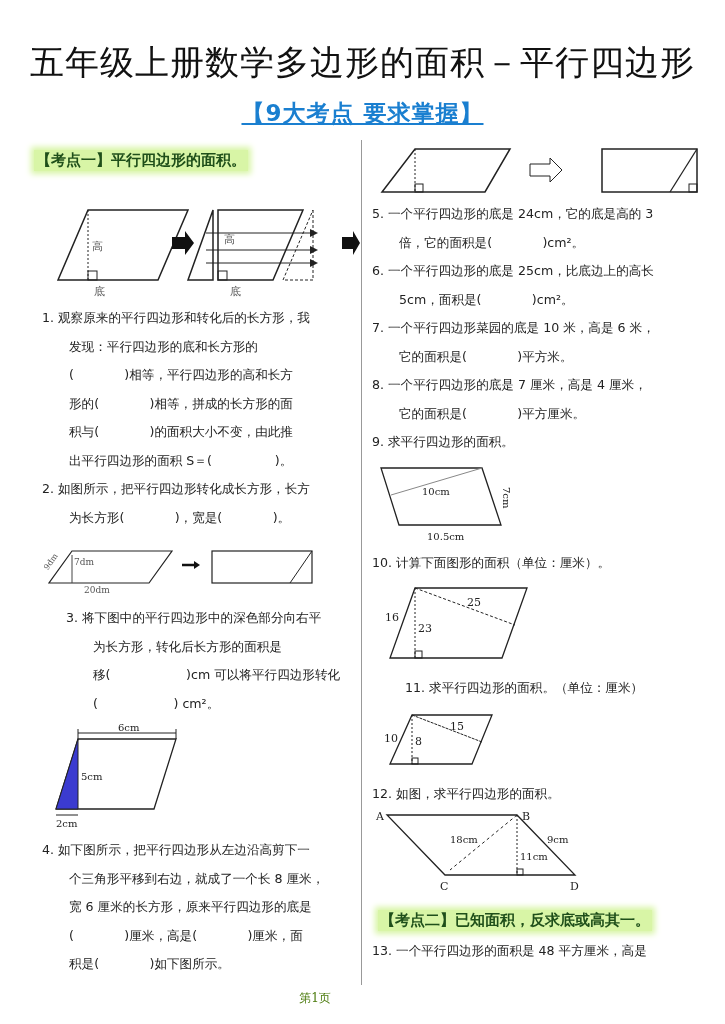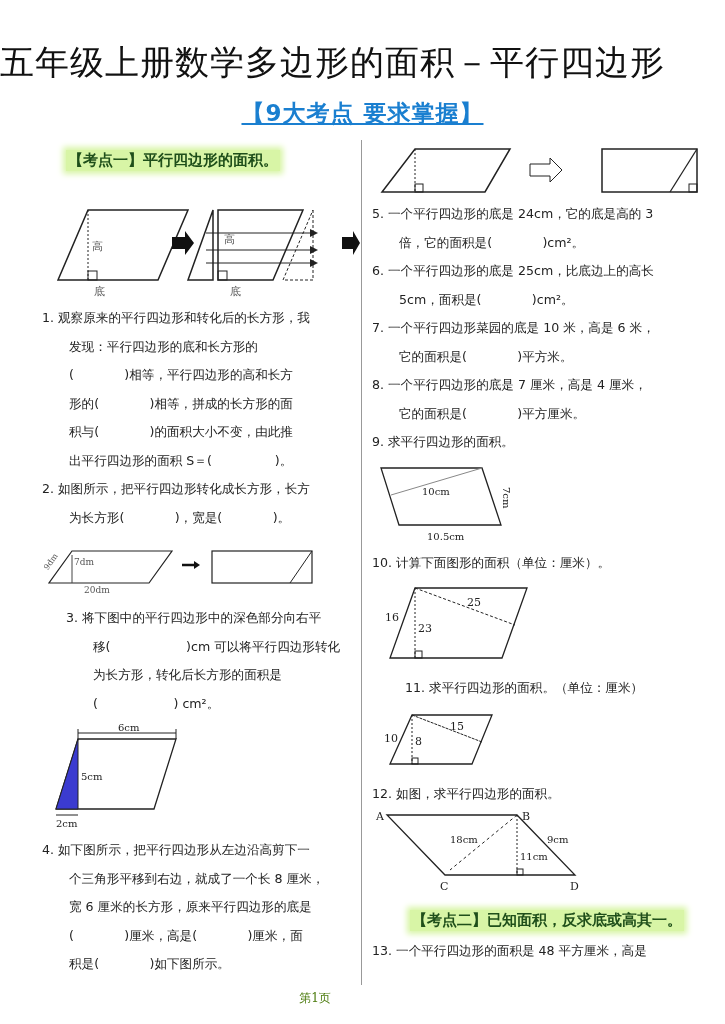--- a/index.html
+++ b/index.html
@@ -1,28 +1,28 @@
 <!DOCTYPE html>
 <html><head>
 <meta charset="utf-8">
 <style>
   html, body { margin: 0; padding: 0; background: #ffffff; }
   body { width: 725px; height: 1024px; position: relative; overflow: hidden;
          font-family: "DejaVu Sans", "Liberation Sans", sans-serif; color: #222; }
-  .title { position: absolute; top: 40px; left: 0; width: 725px; text-align: left;
+  .title { position: absolute; top: 40px; left: 0; width: 725px; text-align: center;
            font-family: "DejaVu Serif", "Liberation Serif", serif; font-size: 34px;
            letter-spacing: 1px; color: #111; }
   .subtitle { position: absolute; top: 98px; left: 0; width: 725px; text-align: center;
               font-size: 23px; font-weight: bold; color: #1a7fd0; letter-spacing: 1px; text-decoration: underline; }
   .divider { position: absolute; left: 361px; top: 140px; width: 1px; height: 845px; background: #999; }
   .col { position: absolute; top: 140px; }
   .col-left { left: 32px; width: 322px; }
   .col-right { left: 372px; width: 330px; }
   .section { display: inline-block; font-weight: bold; color: #1f4f1a; font-size: 15px;
-             background: #d8f5a6; box-shadow: 0 0 6px 3px #d8f5a6; padding: 1px 2px; margin-left: 32px; }
+             background: #d8f5a6; box-shadow: 0 0 6px 3px #d8f5a6; padding: 1px 2px; }
   .q { font-size: 12.6px; line-height: 28.5px; }
   .q .indent { padding-left: 27px; display: block; }
   .abs { position: absolute; }
   .footer { position: absolute; top: 990px; left: 0; width: 630px; text-align: center;
             font-family: "DejaVu Serif", "Liberation Serif", serif; font-size: 12px; color: #4d7c0f; }
   svg text { font-family: "DejaVu Serif", "Liberation Serif", serif; }
 </style>
 </head>
 <body>
 
@@ -75,22 +75,22 @@
     <text x="2" y="18" font-size="8" fill="#555" transform="rotate(-55 10 20)">9dm</text>
     <text x="40" y="48" font-size="9" fill="#555">20dm</text>
     <line x1="138" y1="20" x2="152" y2="20" stroke="#111" stroke-width="2.5"></line>
     <polygon points="150,16 156,20 150,24" fill="#111"></polygon>
     <rect x="168" y="6" width="100" height="32" fill="none" stroke="#222" stroke-width="1.2"></rect>
     <line x1="268" y1="6" x2="246" y2="38" stroke="#222"></line>
   </svg>
 
   <div class="abs q" style="top:464px;left:10px;width:320px;margin-left:24px;">
     <span>3. 将下图中的平行四边形中的深色部分向右平</span>
+    <span class="indent">为长方形，转化后长方形的面积是</span>
     <span class="indent">移(　　　　　　)cm 可以将平行四边形转化</span>
-    <span class="indent">为长方形，转化后长方形的面积是</span>
     <span class="indent">(　　　　　　) cm²。</span>
   </div>
 
   <svg class="abs" style="top:583px;left:14px;" width="150" height="110" viewBox="0 0 150 110">
     <polygon points="32,16 130,16 108,86 10,86" fill="none" stroke="#222" stroke-width="1.3"></polygon>
     <polygon points="32,16 32,86 10,86" fill="#3b3bd0" stroke="#222"></polygon>
     <line x1="32" y1="10" x2="130" y2="10" stroke="#222"></line>
     <line x1="32" y1="6" x2="32" y2="16" stroke="#222"></line>
     <line x1="130" y1="6" x2="130" y2="16" stroke="#222"></line>
     <text x="72" y="8" font-size="10" fill="#222">6cm</text>

